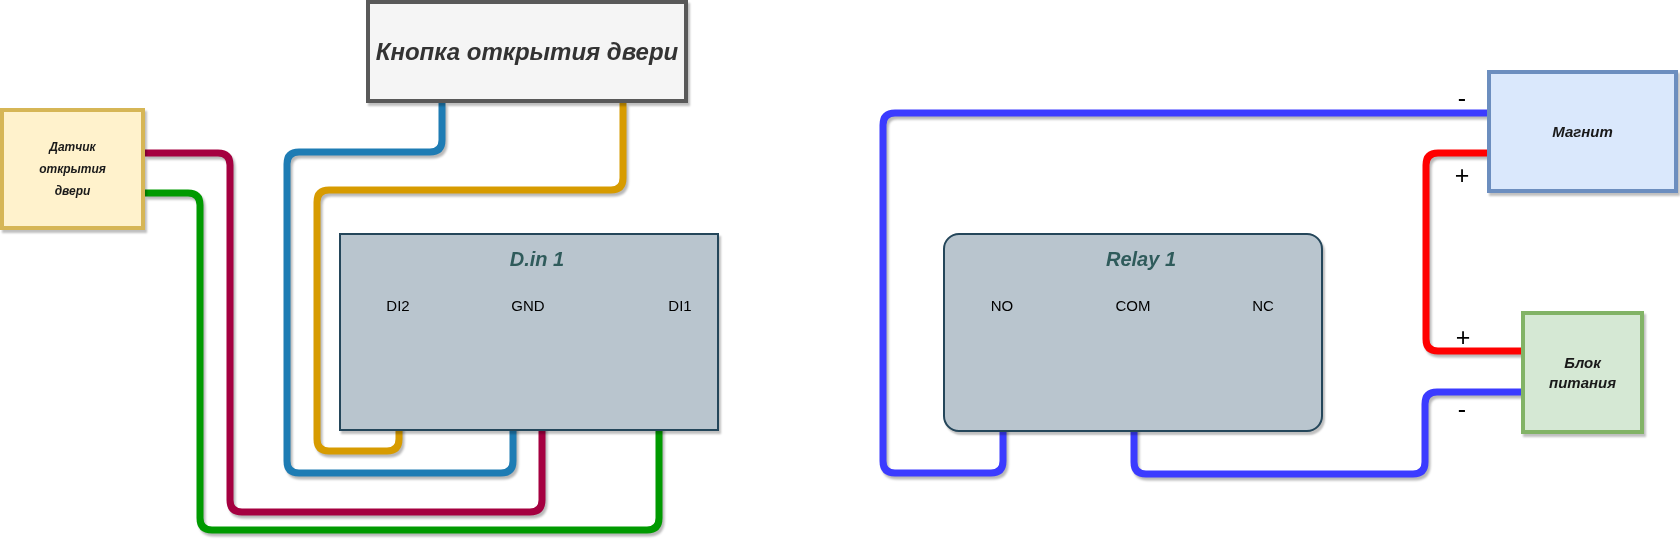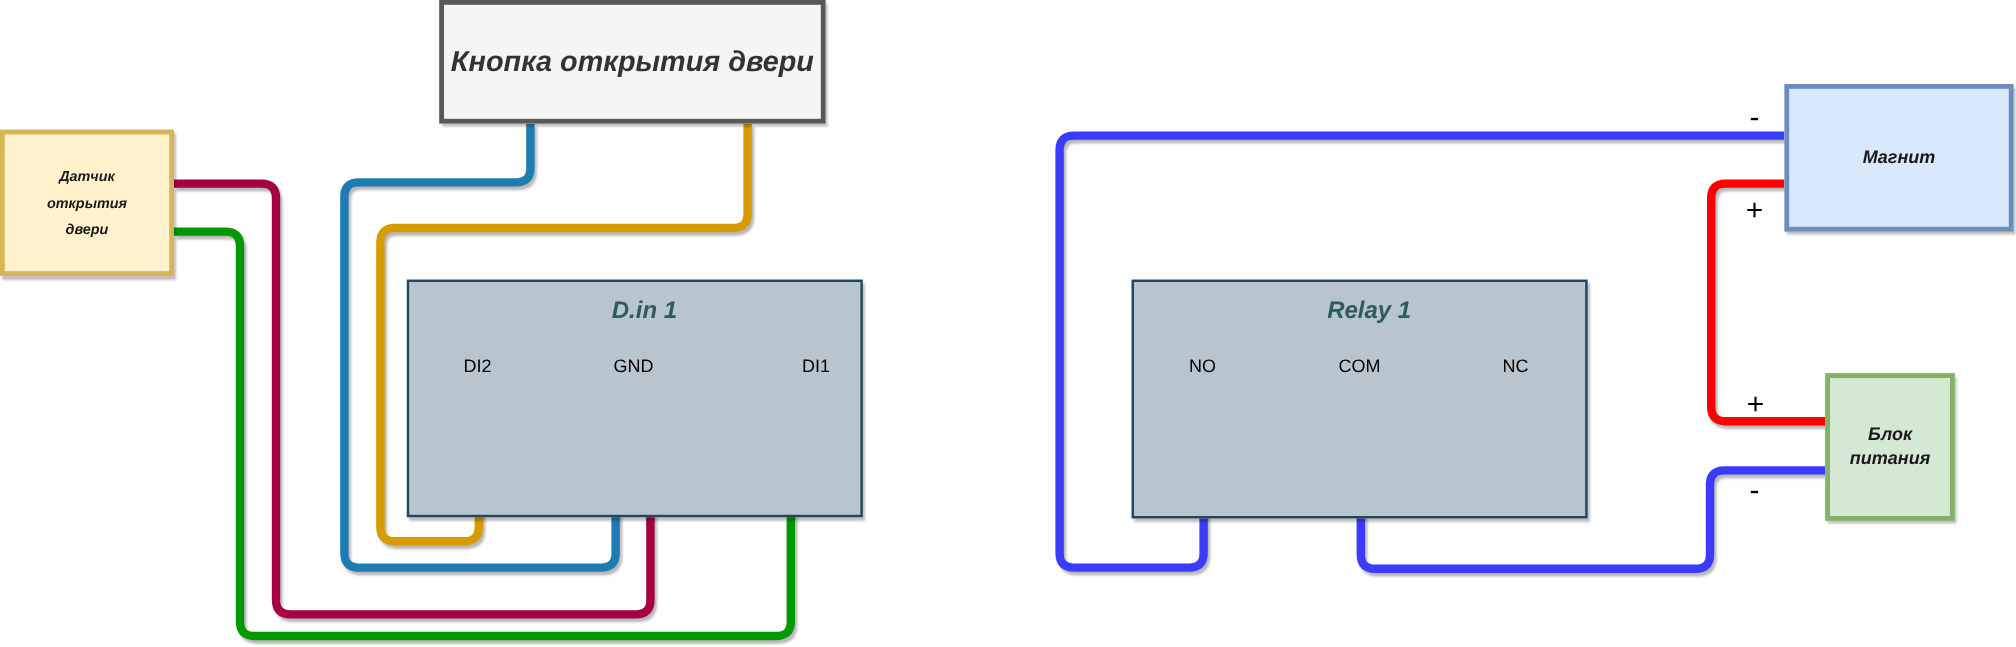--- a/index.html
+++ b/index.html
@@ -27,31 +27,31 @@
     left:0px;top:108px;width:145px;height:122px;
     background:#fff2cc;border:4px solid #d6b656;
     font-size:12px;font-weight:bold;color:#1a1a1a;line-height:22px;
   }
   .module-box{
     background:#b9c5ce;border:2px solid #24465a;
     justify-content:flex-start;
     padding-left:16px;
   }
   .din-box{left:339px;top:233px;width:380px;height:198px;}
-  .relay-box{left:943px;top:233px;width:380px;height:199px;}
+  .relay-box{left:943px;top:233px;width:380px;height:199px;border-radius:16px;}
   .module-title{
     margin-top:13px;font-size:20px;font-weight:bold;color:#2f5b5b;
   }
   .magnet-box{
     left:1487px;top:70px;width:191px;height:123px;
     background:#dae8fc;border:4px solid #6c8ebf;
     font-size:15px;font-weight:bold;color:#1a1a1a;
   }
   .psu-box{
-    left:1521px;top:311px;width:108px;height:123px;
+    left:1521px;top:311px;width:123px;height:123px;
     background:#d5e8d4;border:4px solid #82b366;
     font-size:15px;font-weight:bold;color:#1a1a1a;line-height:20px;
   }
   .terminal-label{
     position:absolute;width:80px;top:296px;text-align:center;
     font-size:15px;font-weight:normal;color:#000000;line-height:20px;
   }
   .tl-di2{left:358px;} .tl-gnd{left:488px;} .tl-di1{left:640px;}
   .tl-no{left:962px;}  .tl-com{left:1093px;} .tl-nc{left:1223px;text-align:center;}
   .polarity{

